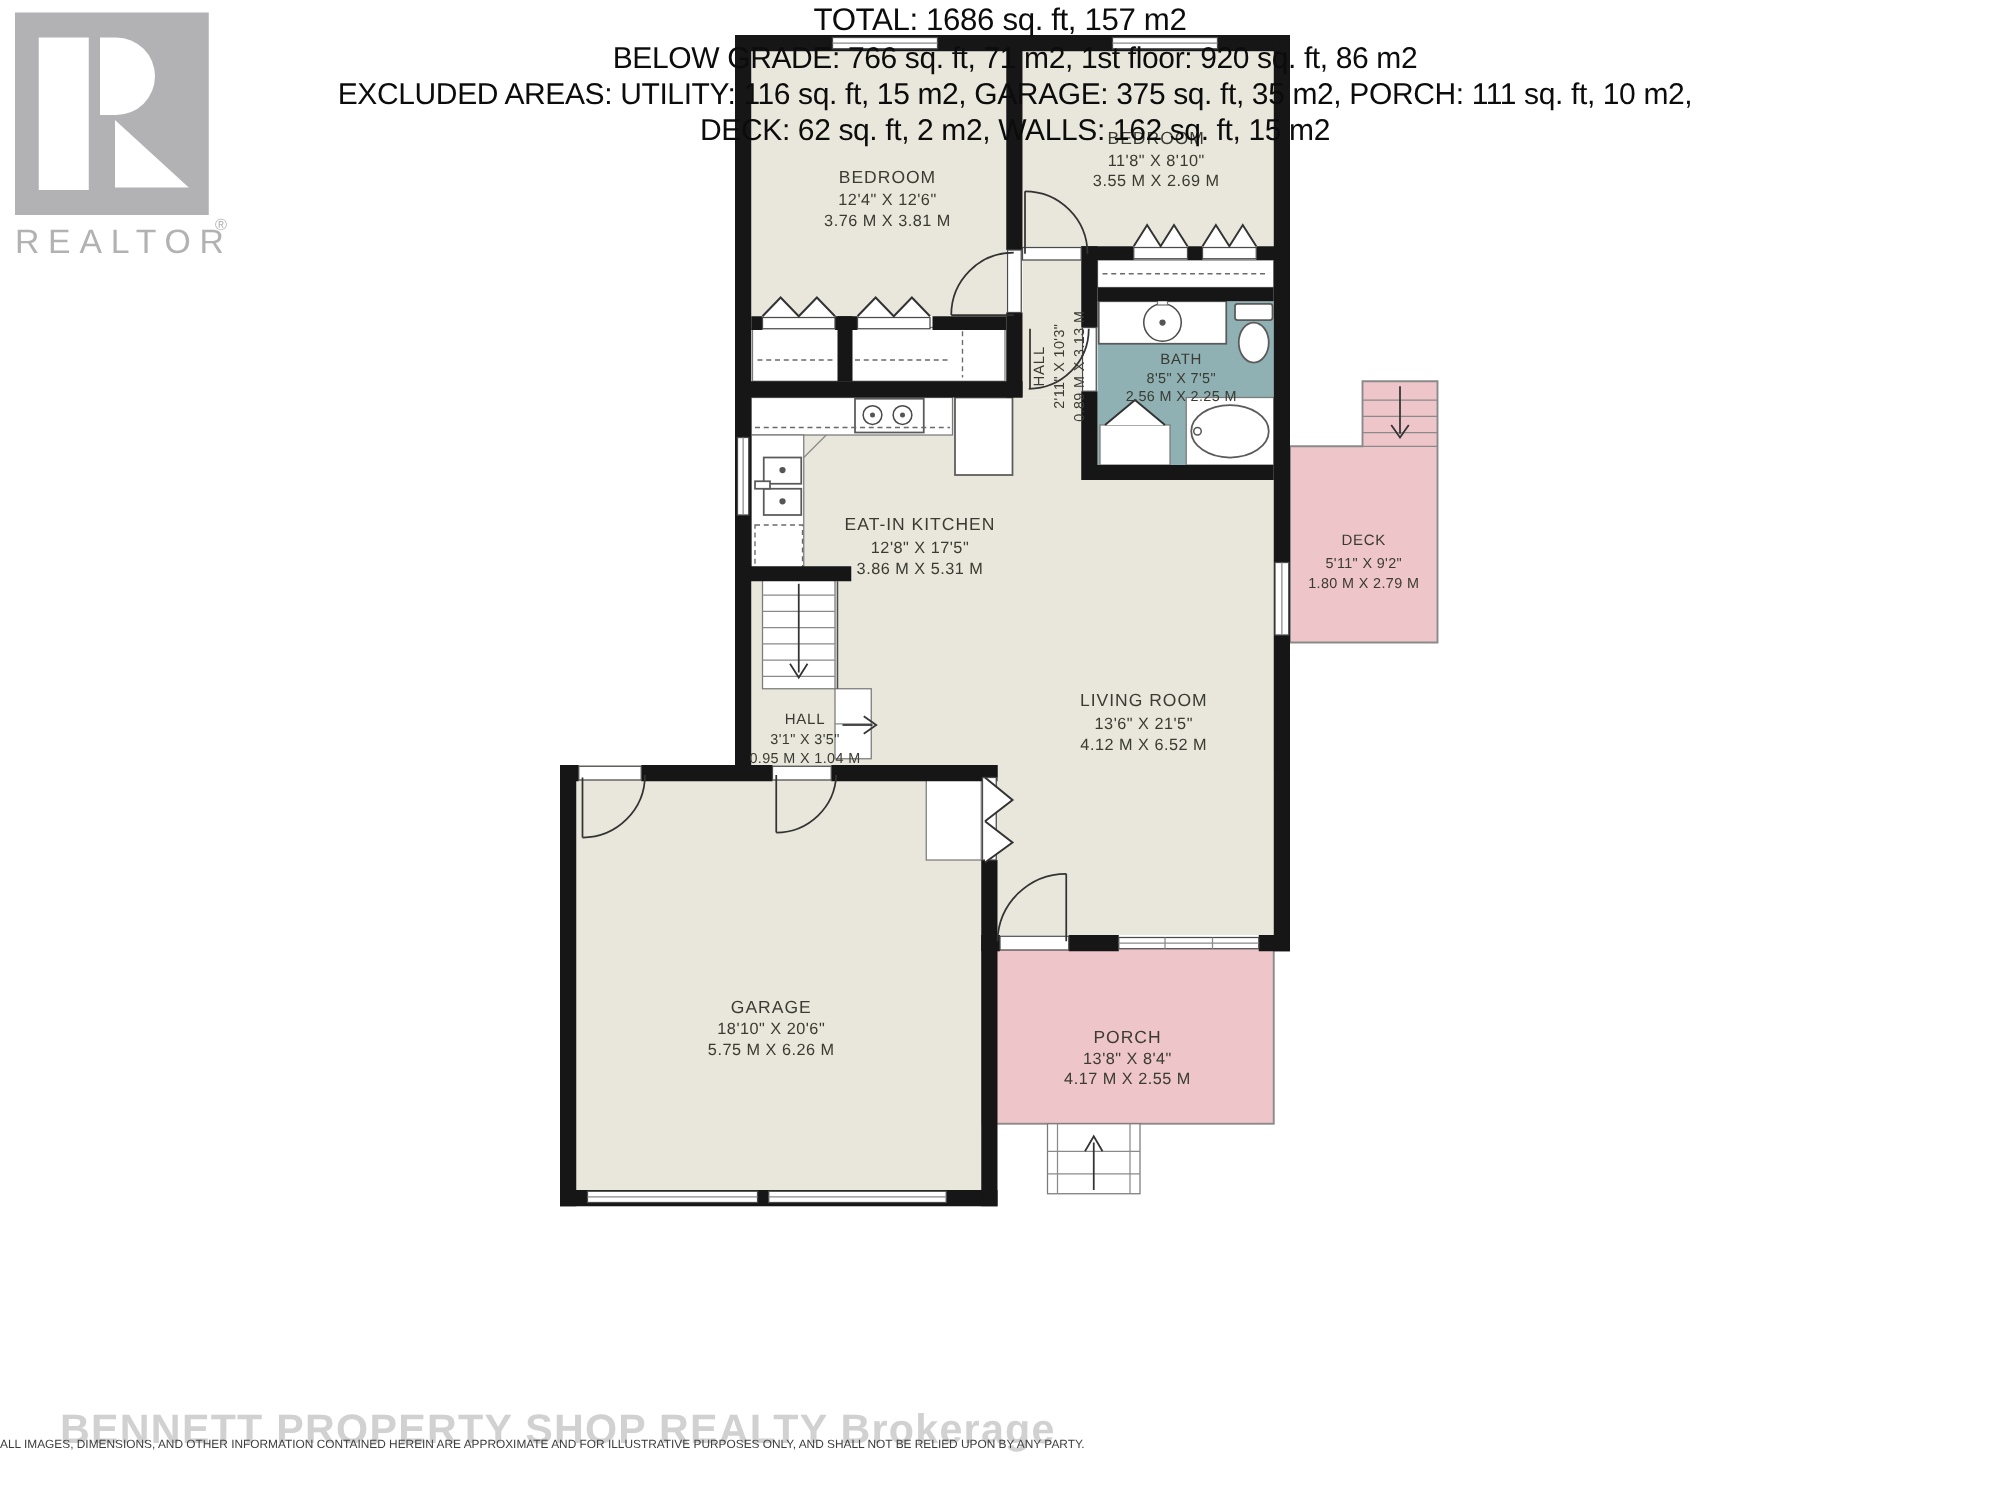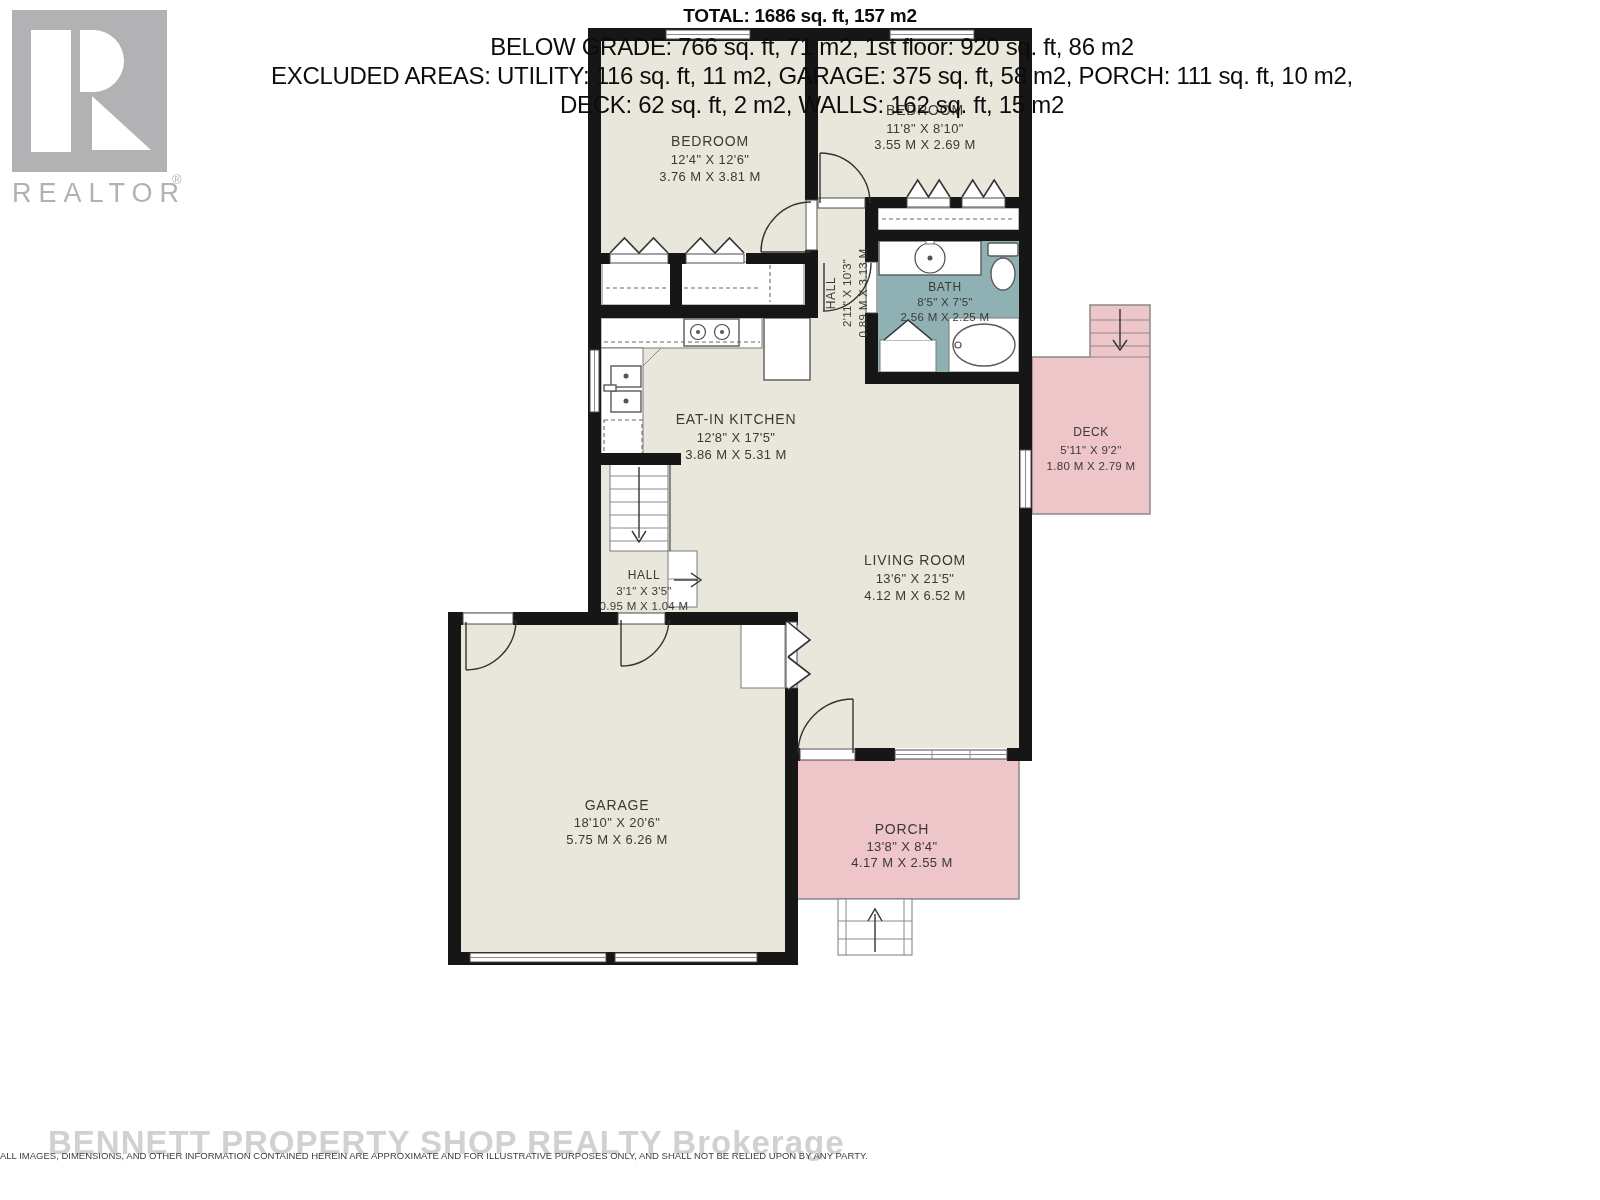--- a/index.html
+++ b/index.html
@@ -29,21 +29,21 @@
   .room-name-sm { font-size:12px; fill:#3b3b33; letter-spacing:0.6px; text-anchor:middle; }
   .room-dim-sm  { font-size:11.5px; fill:#3b3b33; letter-spacing:0.3px; text-anchor:middle; }
   .logo-text { font-size:27px; fill:#b2b2b2; letter-spacing:7px; }
   .logo-reg  { font-size:13px; fill:#b2b2b2; }
 
   
   #summary {
     position:absolute; left:0; top:1018; width:1600px; text-align:center;
     color:#0c0c0c; z-index:2; letter-spacing:-0.3px;
   }
-  #summary .line1 { font-size:19px; font-weight:bold; line-height:32px; }
+  #summary .line1 { font-size:25px; font-weight:normal; line-height:32px; }
   #summary .line  { font-size:24px; font-weight:normal; line-height:29px;margin-left:24px; }
   #watermark {
     position:absolute; left:0; top:1124px; width:1600px; text-align:left;
     font-size:33px; font-weight:bold; color:#c6c6c6; opacity:0.8;
     letter-spacing:1px; z-index:1; white-space:nowrap;margin-left:48px;
   }
   #disclaimer {
     position:absolute; left:0; top:1150px; width:1600px; text-align:left;
     font-size:9.5px; line-height:11.5px; color:#3d3d3d; z-index:2;
   }
@@ -329,21 +329,21 @@
       <text class="room-dim" x="902" y="867">4.17 M X 2.55 M</text>
     </g>
   </g>
 </svg>
 
 <div id="watermark">BENNETT PROPERTY SHOP REALTY Brokerage</div>
 
 <div id="summary">
   <div class="line1">TOTAL: 1686 sq. ft, 157 m2</div>
   <div class="line">BELOW GRADE: 766 sq. ft, 71 m2, 1st floor: 920 sq. ft, 86 m2</div>
-  <div class="line">EXCLUDED AREAS: UTILITY: 116 sq. ft, 11 m2, GARAGE: 375 sq. ft, 58 m2, PORCH: 111 sq. ft, 10 m2,</div>
+  <div class="line">EXCLUDED AREAS: UTILITY: 116 sq. ft, 15 m2, GARAGE: 375 sq. ft, 35 m2, PORCH: 111 sq. ft, 10 m2,</div>
   <div class="line">DECK: 62 sq. ft, 2 m2, WALLS: 162 sq. ft, 15 m2</div>
 </div>
 
 <div id="disclaimer">
   <div>ALL IMAGES, DIMENSIONS, AND OTHER INFORMATION CONTAINED HEREIN ARE APPROXIMATE AND FOR ILLUSTRATIVE PURPOSES ONLY, AND SHALL NOT BE RELIED UPON BY ANY PARTY.</div>
 </div>
 
 </div>
 
 </body></html>

